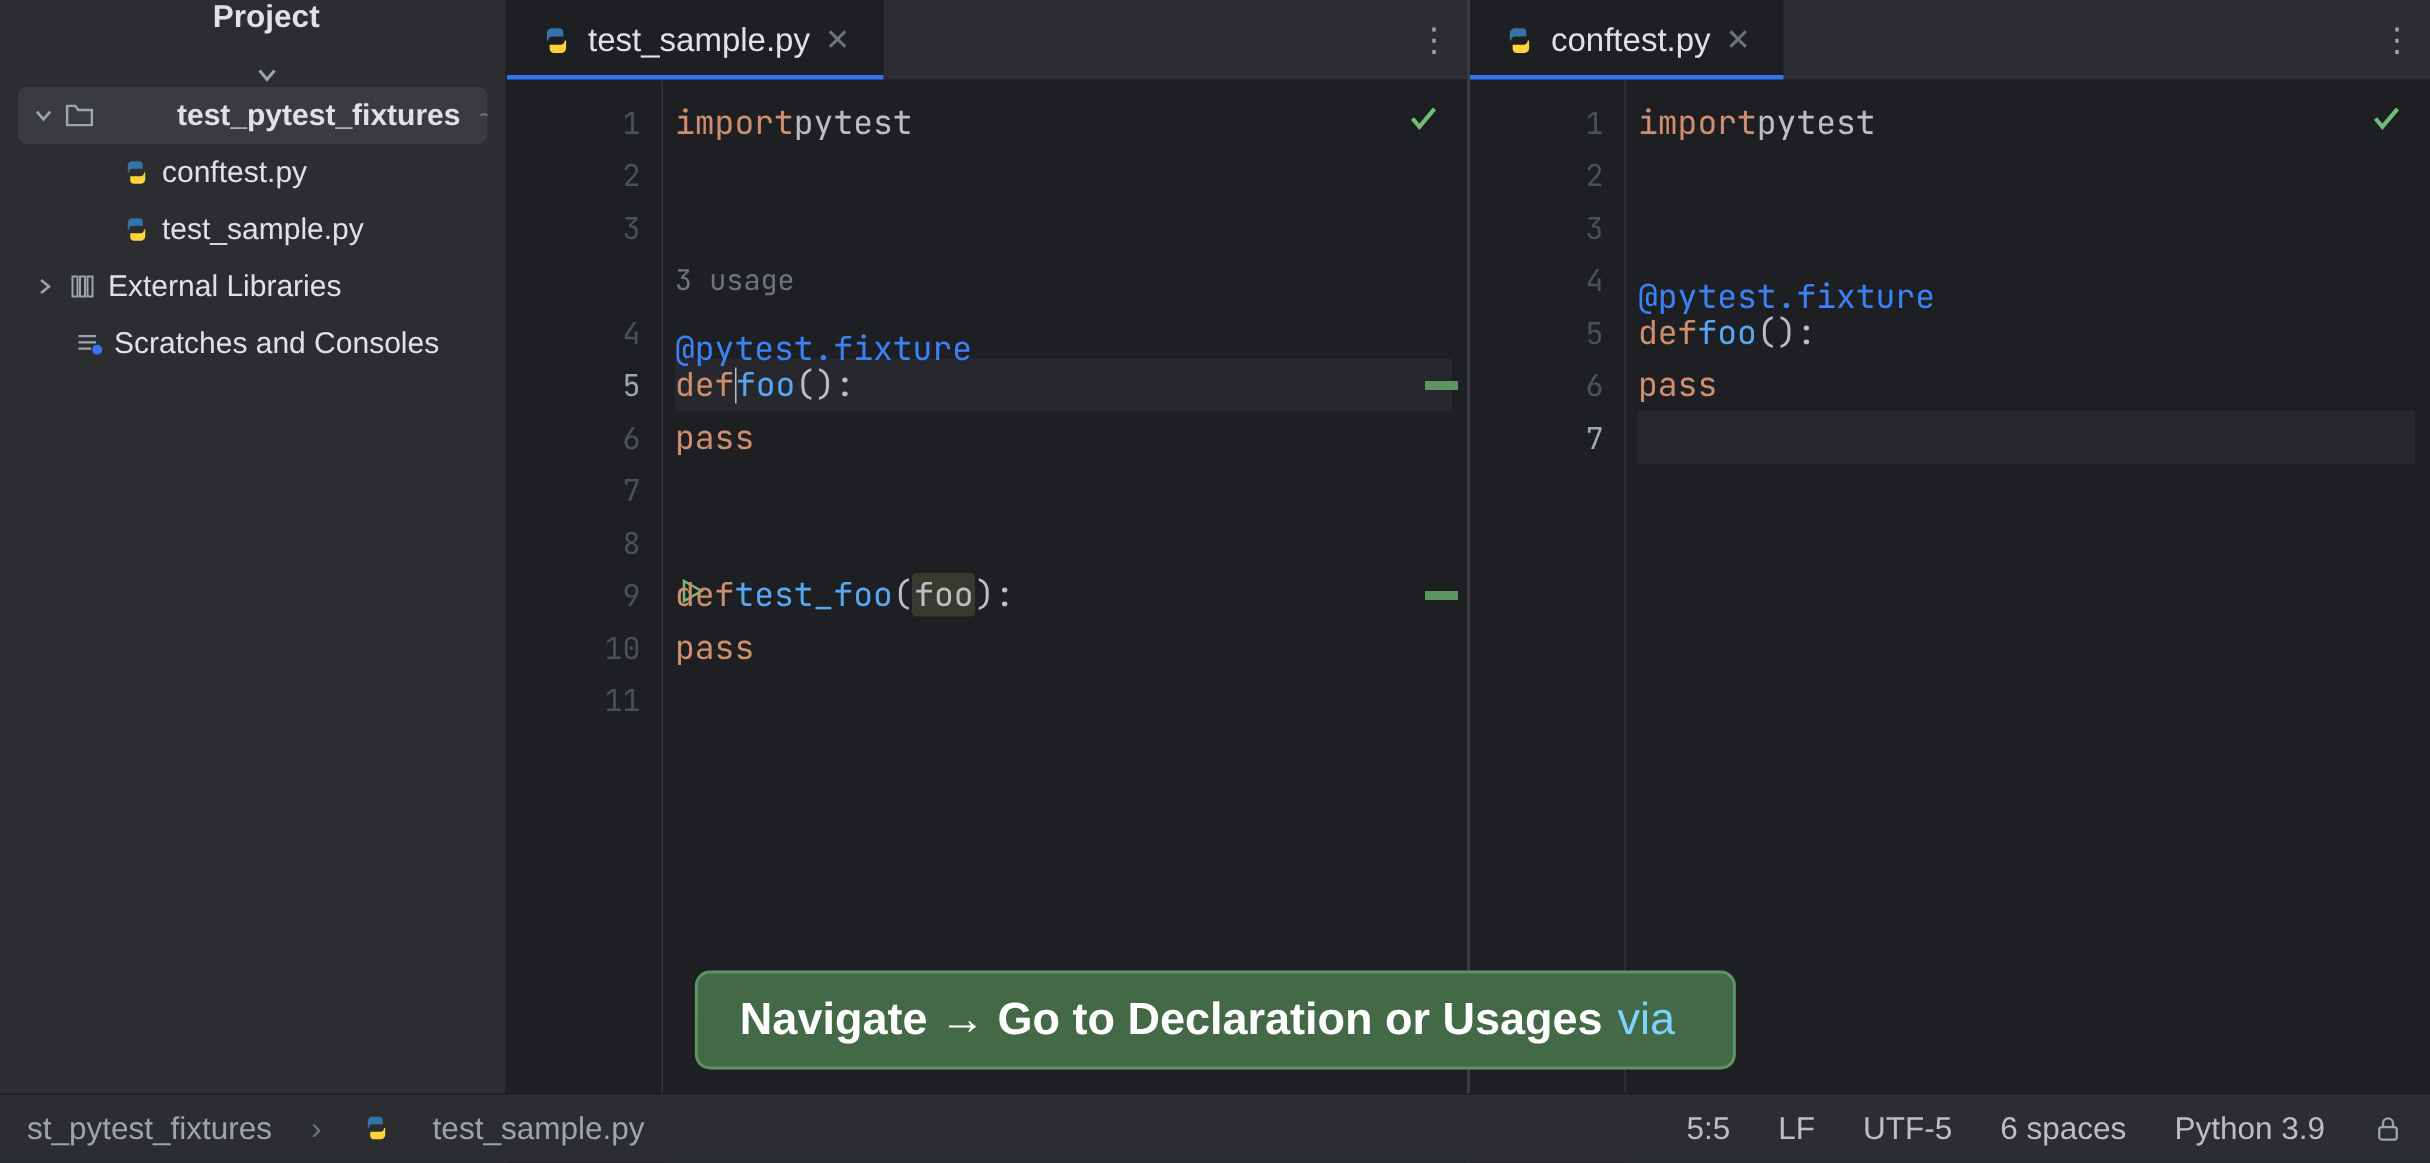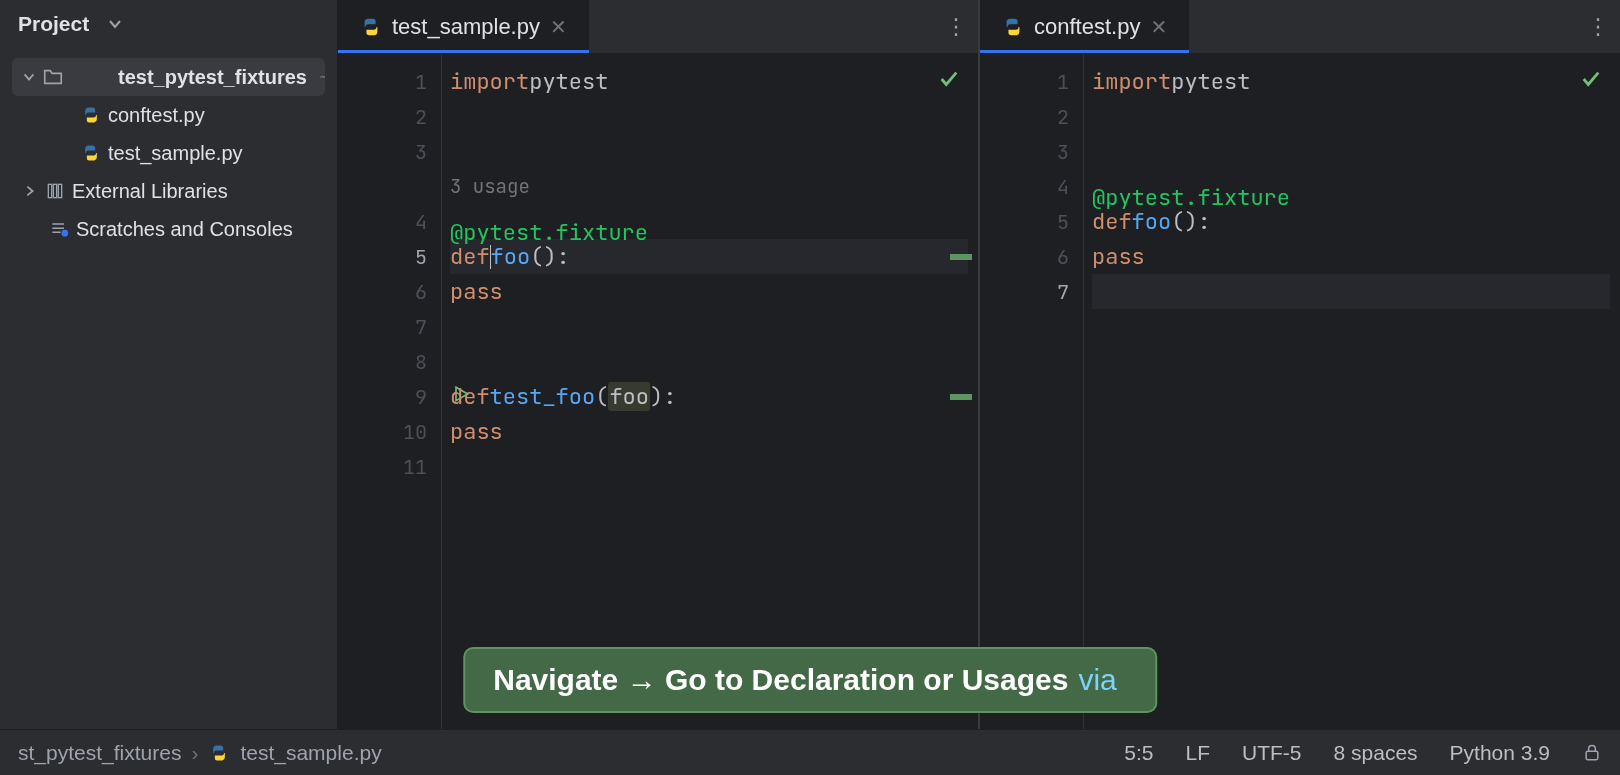--- a/index.html
+++ b/index.html
@@ -20,20 +20,21 @@
     width: 338px;
     background: #2b2d30;
     border-right: 1px solid #1e1f22;
     display: flex; flex-direction: column;
   }
   .sidebar-header {
     display: flex; align-items: center;
     height: 48px;
     padding-left: 18px;
     gap: 18px;
+    flex-direction: column;
   }
   .sidebar-title { color: #dfe1e5; font-size: 21px; font-weight: 600; }
   .tree { padding-top: 10px; font-size: 20px; }
   .tree-row {
     display: flex; align-items: center;
     height: 38px;
     gap: 6px;
     white-space: nowrap;
     overflow: hidden;
   }
@@ -95,21 +96,21 @@
   .code {
     flex:1;
     padding: 10px 10px 10px 8px;
     font-family: "JetBrains Mono","SF Mono",Consolas,monospace;
     font-size: 22px;
     position:relative;
   }
   .cline { height:35px; display:flex; align-items:center; white-space:pre; }
   .cline.current { background:#26282e; }
   .kw { color:#cf8e6d; }
-  .dec { color:#22c55e;margin-top:21px; }
+  .dec { color:#3b82f6;margin-top:21px; }
   .fn-def { color:#56a8f5; }
   .id { color:#bcbec4; }
   .txt { color:#bcbec4; }
   .hint { color:#6f737a; font-size:19px; }
   .caret { border-left: 1px solid #bcbec4; display:inline-block; height:24px; vertical-align:middle; }
   .hl { background:#373a2e; border-radius:3px; padding:0 1px;}
   .check-ico { position:absolute; top:14px; right:18px; }
 
   
   .marks { position:absolute; right:4px; width:22px; }
@@ -119,21 +120,21 @@
     position:absolute;
     left:0; right:0; bottom:0;
     height:46px;
     background:#2b2d30;
     border-top:1px solid #1e1f22;
     display:flex; align-items:center;
     font-size:21px;
     color:#bcbec4;
     padding: 0 18px;
   }
-  .breadcrumbs { display:flex; align-items:center; gap:10px; color:#9ea3ad; }
+  .breadcrumbs { display:flex; align-items:flex-start; gap:26px; color:#9ea3ad; }
   .bc-sep { color:#6f737a; }
   .status-right { margin-left:auto; display:flex; align-items:center; gap:32px; }
   .lock-ico { display:inline-flex; }
 
   
   .banner {
     position:absolute;
     left:50%; transform:translateX(-50%);
     bottom:62px;
     background:#436946;
@@ -385,21 +386,21 @@
           <path d="M16 21h-6a3 3 0 01-3-3v-3h8a3 3 0 003-3v0h1v5a4 4 0 01-3 4z" fill="#ffd43b"></path>
         </svg>
     </span>
     <span>test_sample.py</span>
   </div>
 
   <div class="status-right">
     <span>5:5</span>
     <span>LF</span>
     <span>UTF-5</span>
-    <span>8 spaces</span>
+    <span>6 spaces</span>
     <span>Python 3.9</span>
     <span class="lock-ico">
       <svg width="20" height="20" viewBox="0 0 24 24">
           <rect x="5" y="10" width="14" height="10" rx="2" fill="none" stroke="#9ea3ad" stroke-width="1.8"></rect>
           <path d="M8 10V7a4 4 0 018 0v3" fill="none" stroke="#9ea3ad" stroke-width="1.8"></path>
         </svg>
     </span>
   </div>
 </div>
 

